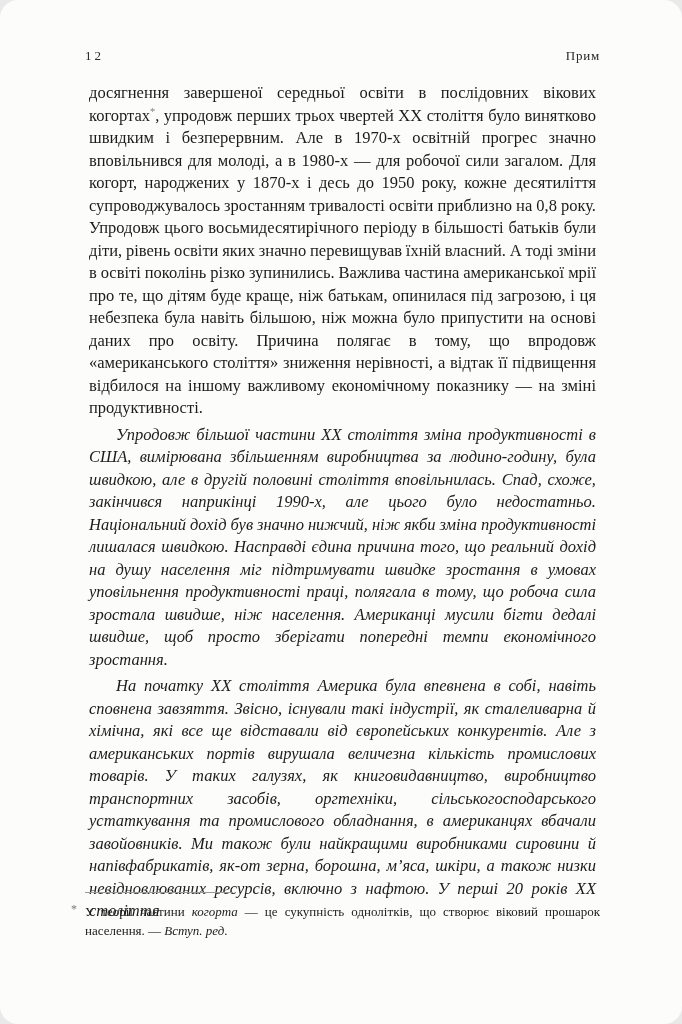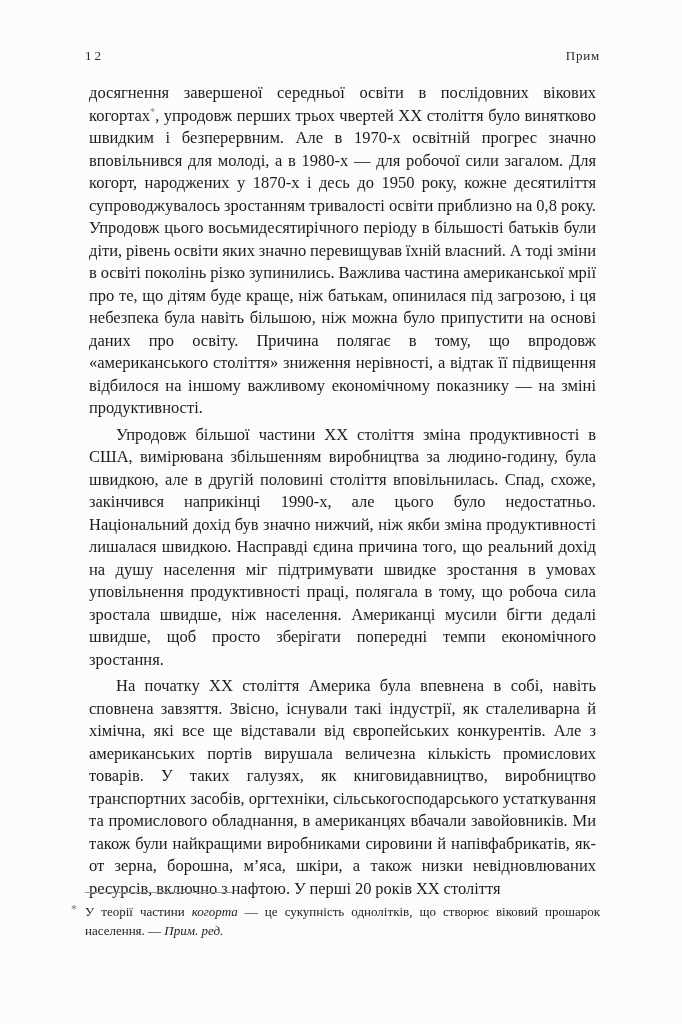--- a/index.html
+++ b/index.html
@@ -11,20 +11,21 @@
     position: relative;
     width: 682px;
     height: 1024px;
     margin: 0 auto;
     background: #fcfcfb;
     box-sizing: border-box;
     padding: 48px 82px 0 85px;
     font-family: "Liberation Serif", "DejaVu Serif", serif;
     color: #1b1b1b;
     overflow: hidden;
+    border-radius: 18px;
   }
   .page-header {
     display: flex;
     justify-content: space-between;
     align-items: baseline;
     font-size: 13px;
     line-height: 16px;
     color: #2a2a2a;
     margin-bottom: 18px;
   }
@@ -40,20 +41,21 @@
     line-height: 22.5px;
     hyphens: auto;
     -webkit-hyphens: auto;
     word-spacing: -0.3px;
   }
   .para {
     margin: 4px;
   }
   .para.indent {
     text-indent: 27px;
+    font-style: italic;
   }
   .fn-ref {
     font-size: 0.62em;
     vertical-align: super;
     line-height: 0;
     color: #7a7a7a;
   }
   .footnote-area {
     position: absolute;
     left: 85px;
@@ -102,17 +104,17 @@
   <main class="body-text">
     <p class="para"><span>досягнення завершеної середньої освіти в послідовних вікових когортах</span><sup class="fn-ref">*</sup><span>, упродовж перших трьох чвертей XX століття було винятково швидким і безперервним. Але в 1970-х освітній прогрес значно вповільнився для молоді, а в 1980-х — для робочої сили загалом. Для когорт, народжених у 1870-х і десь до 1950 року, кожне десятиліття супроводжувалось зростанням тривалості освіти приблизно на 0,8 року. Упродовж цього восьмидесятирічного періоду в більшості батьків були діти, рівень освіти яких значно перевищував їхній власний. А тоді зміни в освіті поколінь різко зупинились. Важлива частина американської мрії про те, що дітям буде краще, ніж батькам, опинилася під загрозою, і ця небезпека була навіть більшою, ніж можна було припустити на основі даних про освіту. Причина полягає в тому, що впродовж «американського століття» зниження нерівності, а відтак її підвищення відбилося на іншому важливому економічному показнику — на зміні продуктивності.</span></p>
     <p class="para indent">Упродовж більшої частини XX століття зміна продуктивності в США, вимірювана збільшенням виробництва за людино-годину, була швидкою, але в другій половині століття вповільнилась. Спад, схоже, закінчився наприкінці 1990-х, але цього було недостатньо. Національний дохід був значно нижчий, ніж якби зміна продуктивності лишалася швидкою. Насправді єдина причина того, що реальний дохід на душу населення міг підтримувати швидке зростання в умовах уповільнення продуктивності праці, полягала в тому, що робоча сила зростала швидше, ніж населення. Американці мусили бігти дедалі швидше, щоб просто зберігати попередні темпи економічного зростання.</p>
     <p class="para indent">На початку XX століття Америка була впевнена в собі, навіть сповнена завзяття. Звісно, існували такі індустрії, як сталеливарна й хімічна, які все ще відставали від європейських конкурентів. Але з американських портів вирушала величезна кількість промислових товарів. У таких галузях, як книговидавництво, виробництво транспортних засобів, оргтехніки, сільськогосподарського устаткування та промислового обладнання, в американцях вбачали завойовників. Ми також були найкращими виробниками сировини й напівфабрикатів, як-от зерна, борошна, м’яса, шкіри, а також низки невідновлюваних ресурсів, включно з нафтою. У перші 20 років XX століття</p>
   </main>
 
   <footer class="footnote-area">
     <div class="footnote-rule"></div>
     <div class="footnote">
       <span class="fn-marker">*</span>
-      <p class="fn-text"><span>У теорії частини </span><i>когорта</i><span> — це сукупність однолітків, що створює віковий прошарок населення. — </span><i>Прим. ред.</i></p>
+      <p class="fn-text"><span>У теорії частини </span><i>когорта</i><span> — це сукупність однолітків, що створює віковий прошарок населення. — </span><i>Вступ. ред.</i></p>
     </div>
   </footer>
 
 </div>
 
 </body></html>

